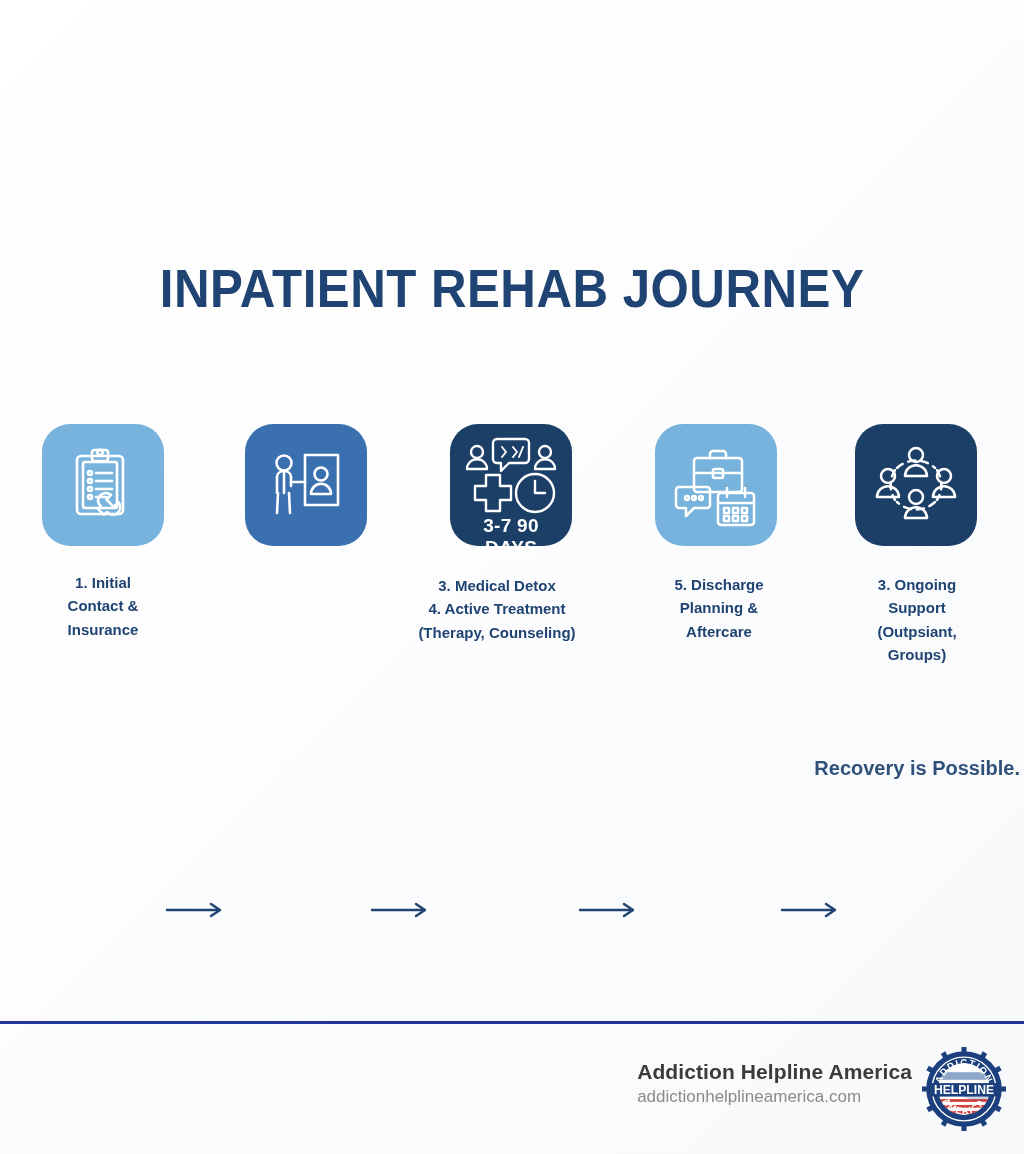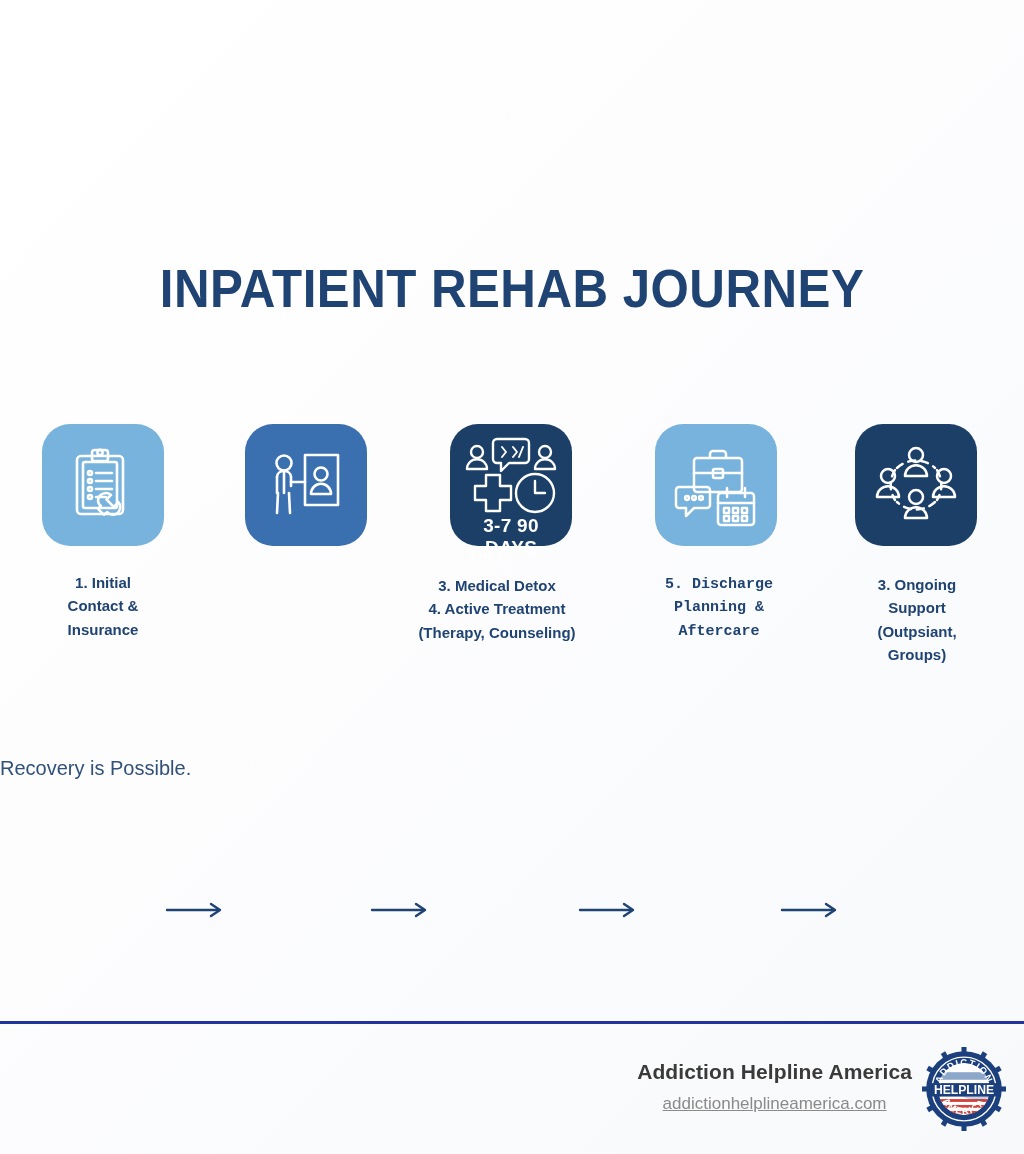--- a/index.html
+++ b/index.html
@@ -55,42 +55,42 @@
     color:#1F4372;
     font-weight:bold;
     font-size:15px;
     line-height:1.55;
     white-space:pre-line;
   }
 
   
   .tagline {
     position:absolute; top:757px; left:0; width:1020px;
-    text-align:left;
+    text-align:right;
     font-size:20px;
     color:#2F5179;
-    font-weight:normal;
+    font-weight:bold;
   }
 
   
   .divider {
     position:absolute; left:0; top:1021px;
     width:1024px; height:3px;
     background:#22349A;
   }
   .footer-text {
     position:absolute; right:112px; top:1060px;
-    text-align:center;
+    text-align:left;
   }
   .footer-name {
     font-size:21px; font-weight:bold; color:#3A3A3A;
     letter-spacing:0.1px;
   }
   .footer-url {
-    font-size:17px; color:#8A8A8A; margin-top:10px;text-decoration:underline;
+    font-size:17px; color:#8A8A8A; margin-top:3px;
   }
   .logo {
     position:absolute; right:18px; top:1047px;
     width:84px; height:84px;
   }
 </style>
 </head>
 <body>
 
 <div class="canvas">
@@ -243,21 +243,21 @@
     </div>
 
   </div>
 
   <div class="caption" style="left:18px; top:571px; width:170px;">1. Initial
 Contact &amp;
 Insurance</div>
   <div class="caption" style="left:372px; top:574px; width:250px;">3. Medical Detox
 4. Active Treatment
 (Therapy, Counseling)</div>
-  <div class="caption" style="left:633px; top:573px; width:172px;font-family:Liberation Mono, monospace;">5. Discharge
+  <div class="caption" style="left:633px; top:573px; width:172px;">5. Discharge
 Planning &amp;
 Aftercare</div>
   <div class="caption" style="left:828px; top:573px; width:178px;">3. Ongoing
 Support
 (Outpsiant,
 Groups)</div>
 
   <div class="tagline">Recovery is Possible.</div>
 
   <div class="divider"></div>

